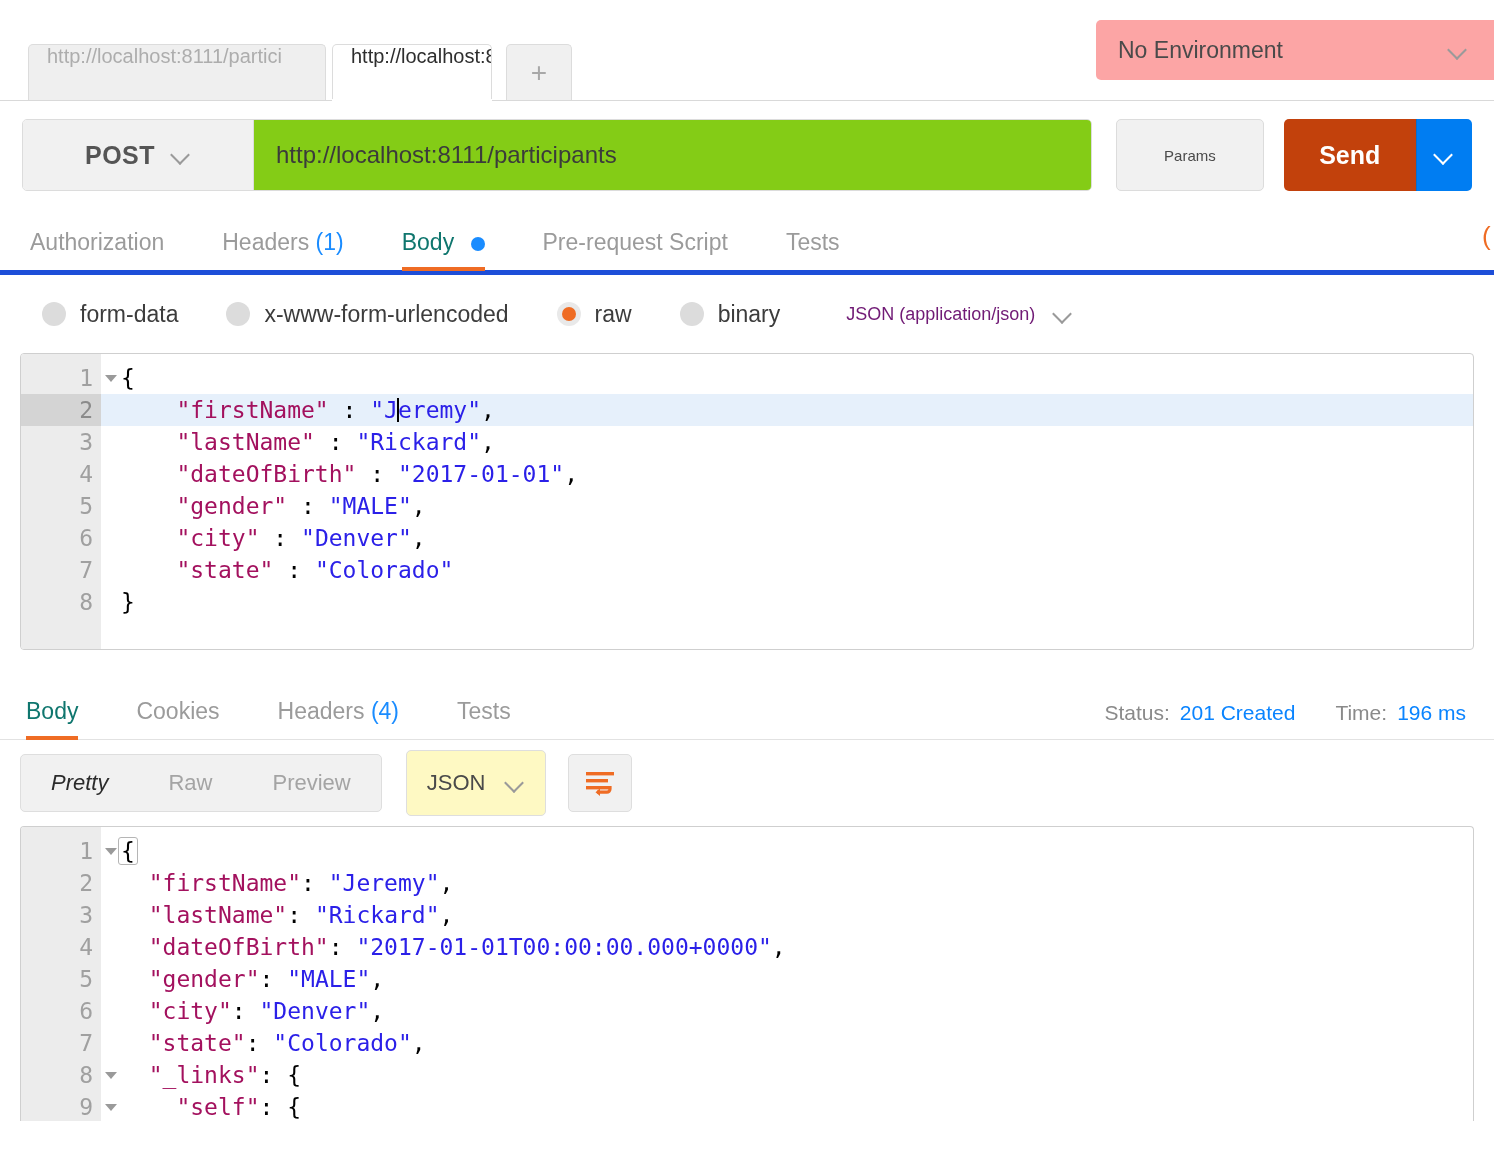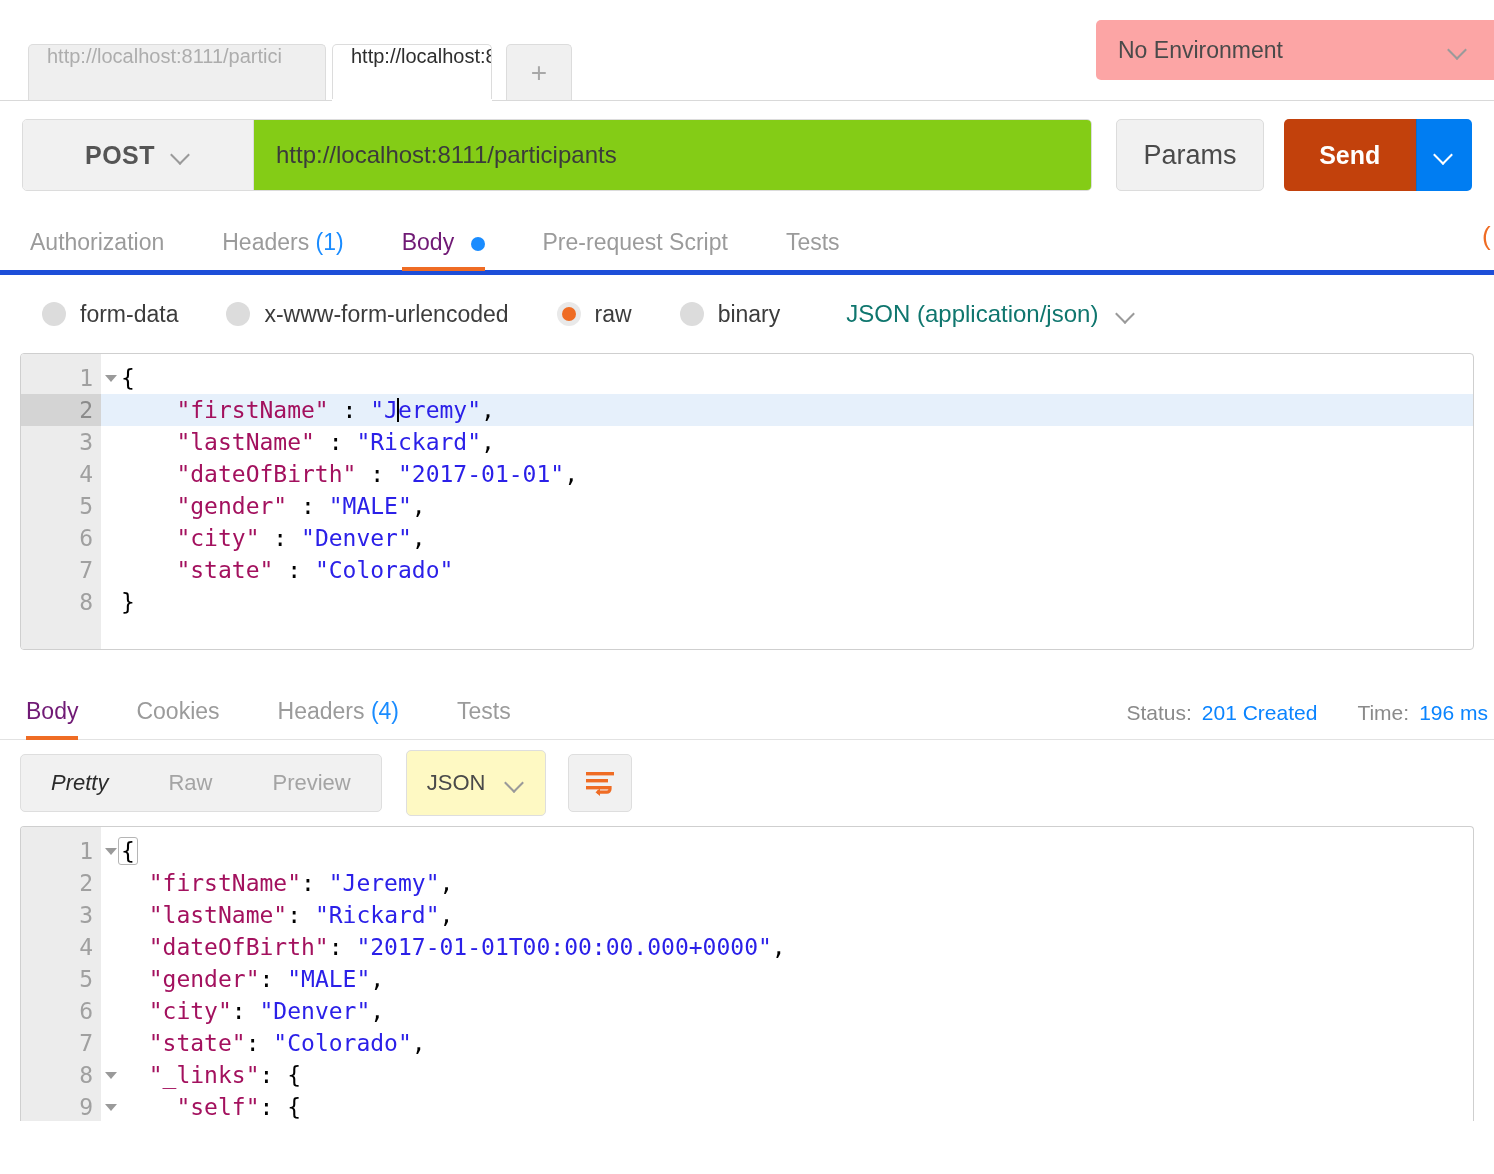--- a/index.html
+++ b/index.html
@@ -177,21 +177,21 @@
     margin-left: 24px;
     width: 160px;
     height: 72px;
     box-sizing: border-box;
     border: 1px solid #dcdcdc;
     border-radius: 5px;
     background: #f1f1f1;
     display: flex;
     align-items: center;
     justify-content: center;
-    font-size: 27px;
+    font-size: 15px;
     color: #4a4a4a;
     cursor: pointer;
   }
   .send-group {
     margin-left: 20px;
     display: flex;
     height: 72px;
     border-radius: 5px;
     overflow: hidden;
   }
@@ -229,21 +229,21 @@
   }
   .rtab {
     position: relative;
     font-size: 23px;
     color: #9b9b9b;
     padding: 0 0 14px 0;
     margin-right: 58px;
     cursor: pointer;
     white-space: nowrap;
   }
-  .rtab.sel { color: #701a75; }
+  .rtab.sel { color: #0f766e; }
   .rtab.sel::after {
     content: "";
     position: absolute;
     left: 0; right: 0; bottom: -1px;
     height: 4px;
     background: #ef6c24;
   }
   .count-blue { color: #1a8cff; }
   .bluedot {
     display: inline-block;
@@ -298,22 +298,22 @@
     background: #ef6c24;
   }
   .radio-label { font-size: 23px; color: #3c3c3c; }
   .json-select {
     display: flex;
     align-items: center;
     margin-left: 18px;
     cursor: pointer;
   }
   .json-select .lbl {
-    font-size: 24px;
-    color: #0f766e;
+    font-size: 18px;
+    color: #701a75;
   }
   .json-select .chev { margin-left: 18px; }
 
   
   .editor {
     margin: 0 20px;
     border: 1px solid #cfcfcf;
     border-radius: 4px;
     background: #ffffff;
     display: flex;
@@ -412,21 +412,21 @@
     height: 66px;
     margin-top: 24px;
     border-bottom: 1px solid #e2e2e2;
     display: flex;
     align-items: flex-end;
     padding-left: 26px;
     box-sizing: border-box;
   }
   .res-meta {
     position: absolute;
-    right: 6px;
+    right: 28px;
     bottom: 14px;
     display: flex;
     align-items: center;
     font-size: 21px;
     white-space: nowrap;
   }
   .meta-label { color: #8a8a8a; margin-right: 10px; }
   .meta-val { color: #0a84ff; }
   .meta-gap { width: 40px; }
 

